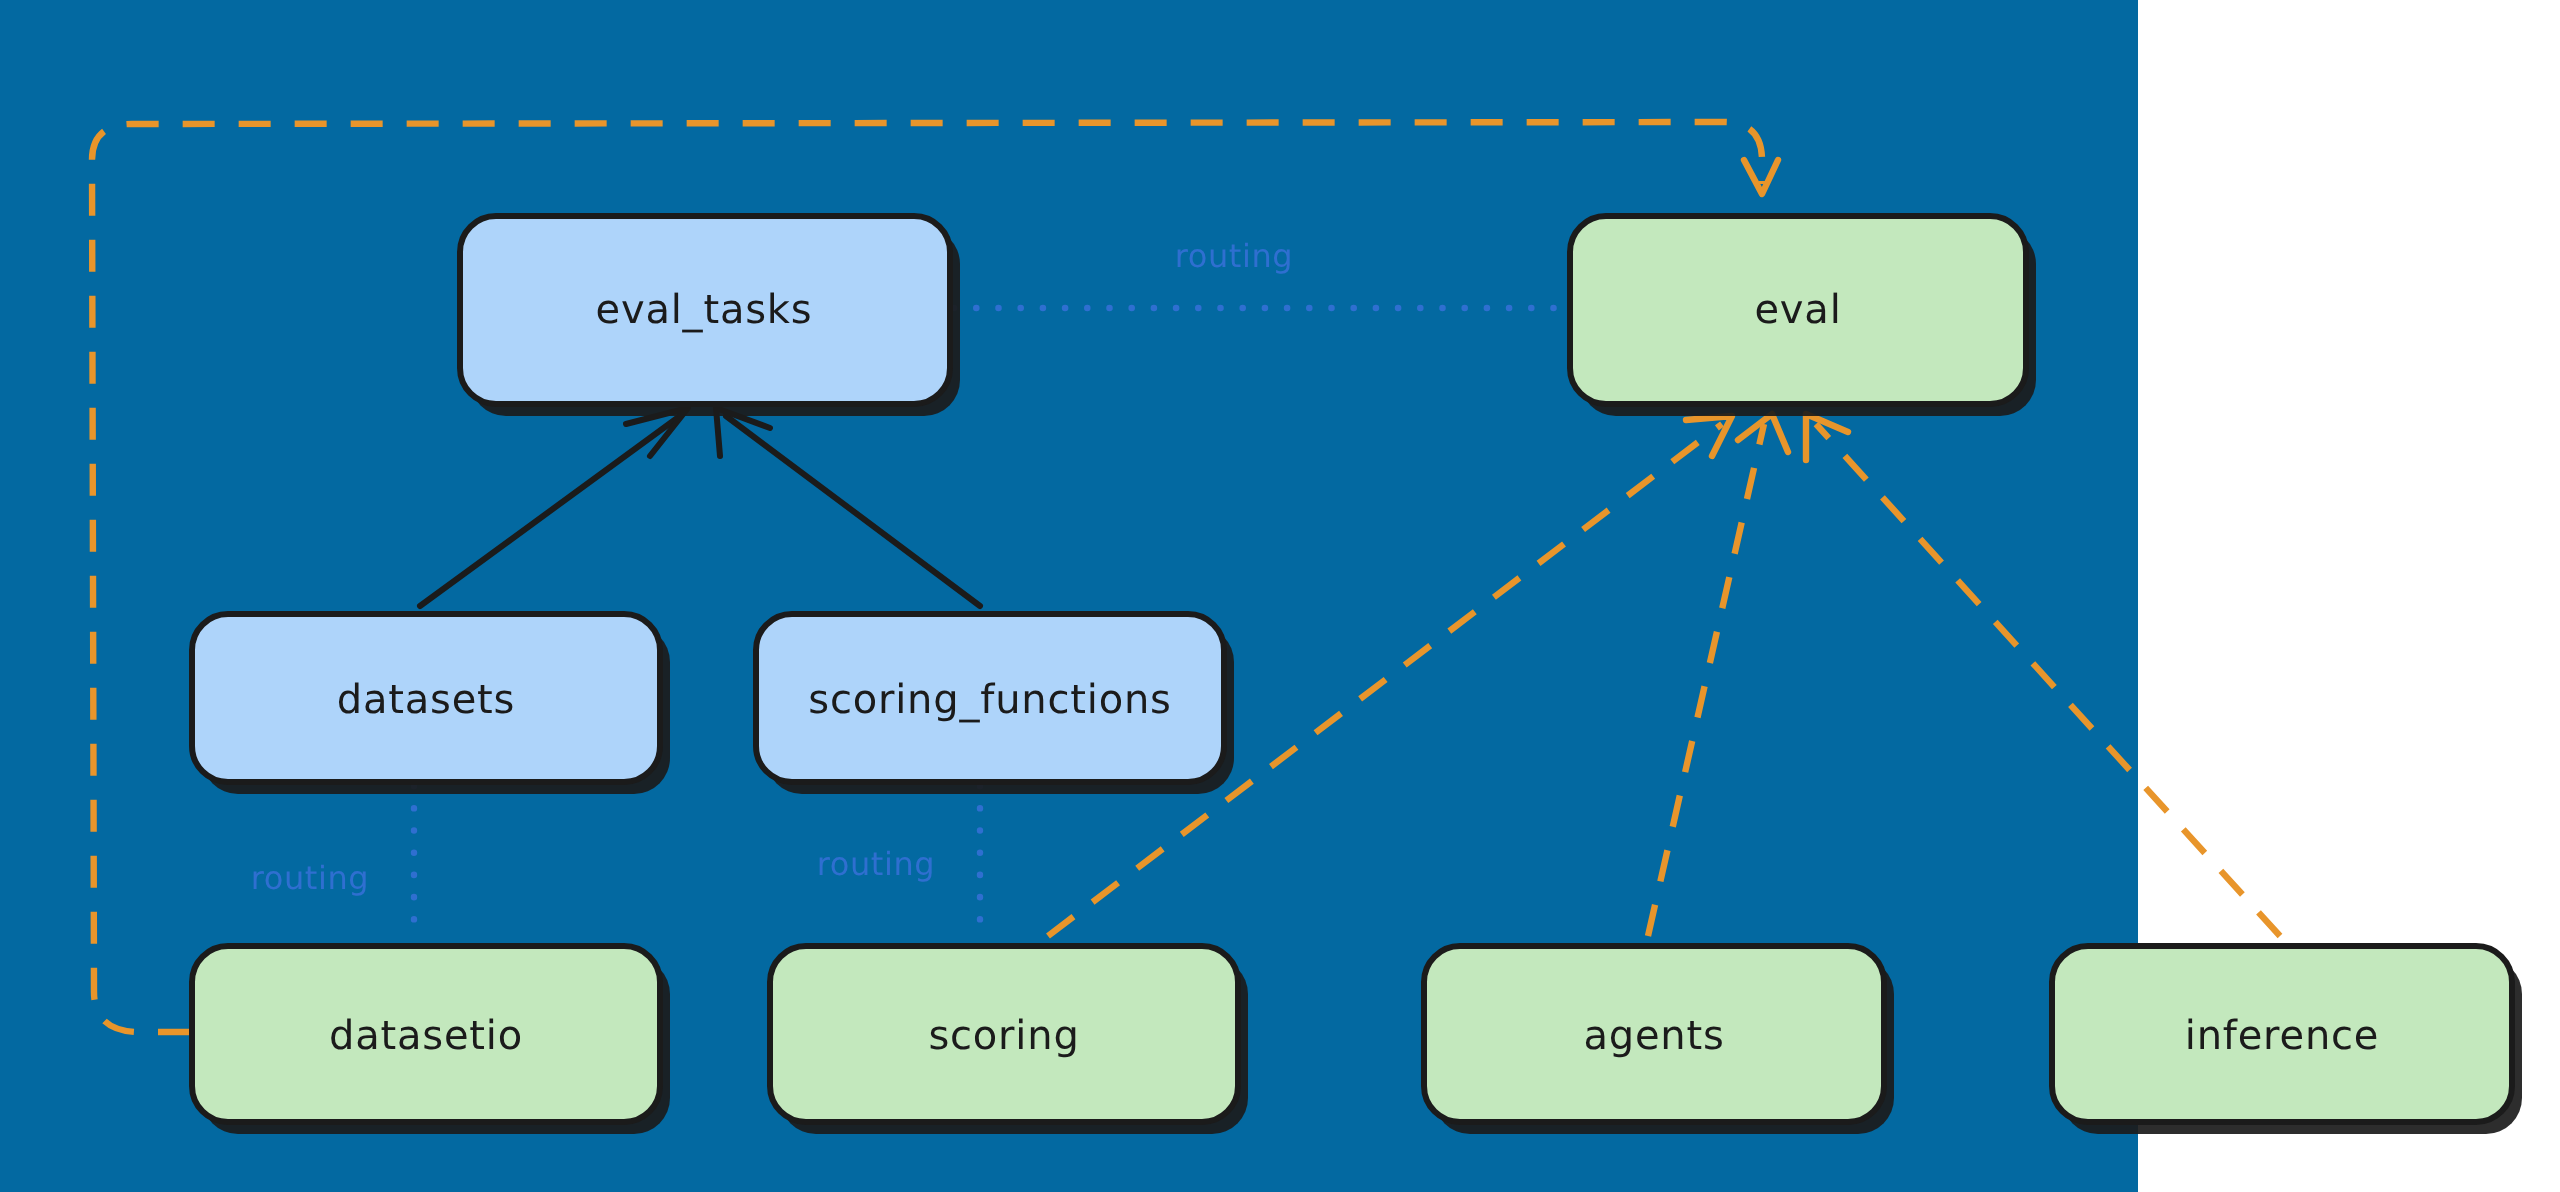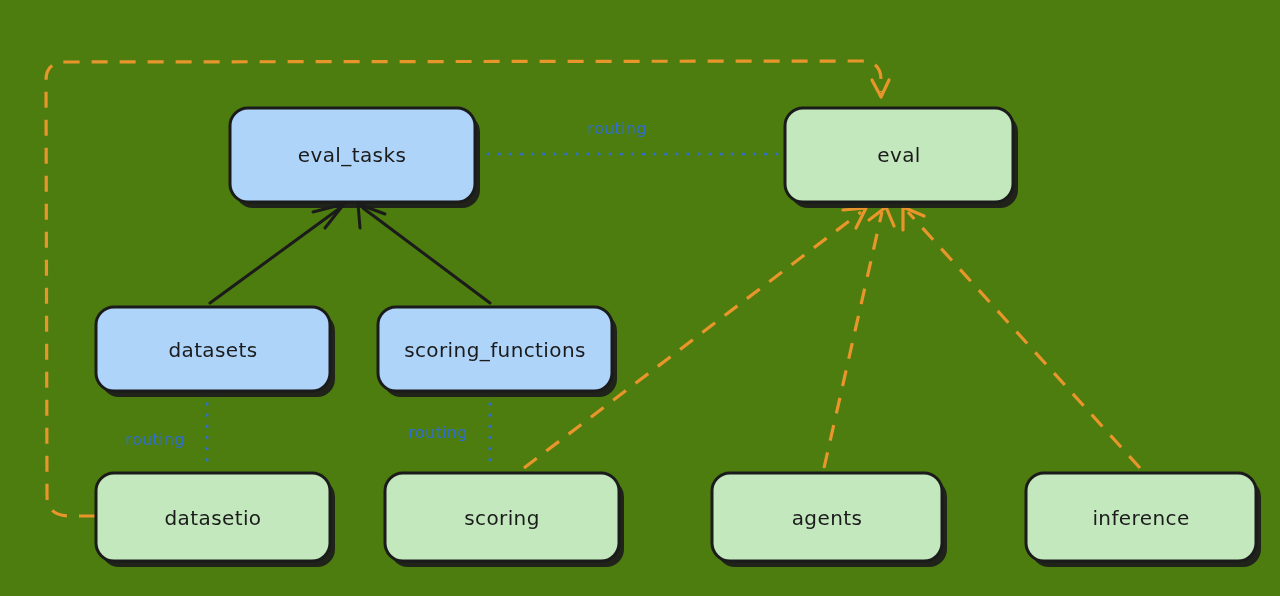--- a/index.html
+++ b/index.html
@@ -8,23 +8,23 @@
     background: #ffffff;
   }
   body {
     width: 1280px;
     height: 596px;
     overflow: hidden;
     font-family: "DejaVu Sans", sans-serif;
   }
   #canvas {
     position: relative;
-    width: 1280px;
+    width: 1069px;
     height: 596px;
-    background: #4d7c0f;
+    background: #0369a1;
   }
   svg#diagram {
     position: absolute;
     top: 0;
     left: 0;
     width: 1280px;
     height: 596px;
   }
   .node-shadow {
     fill: #1b1b1b;

